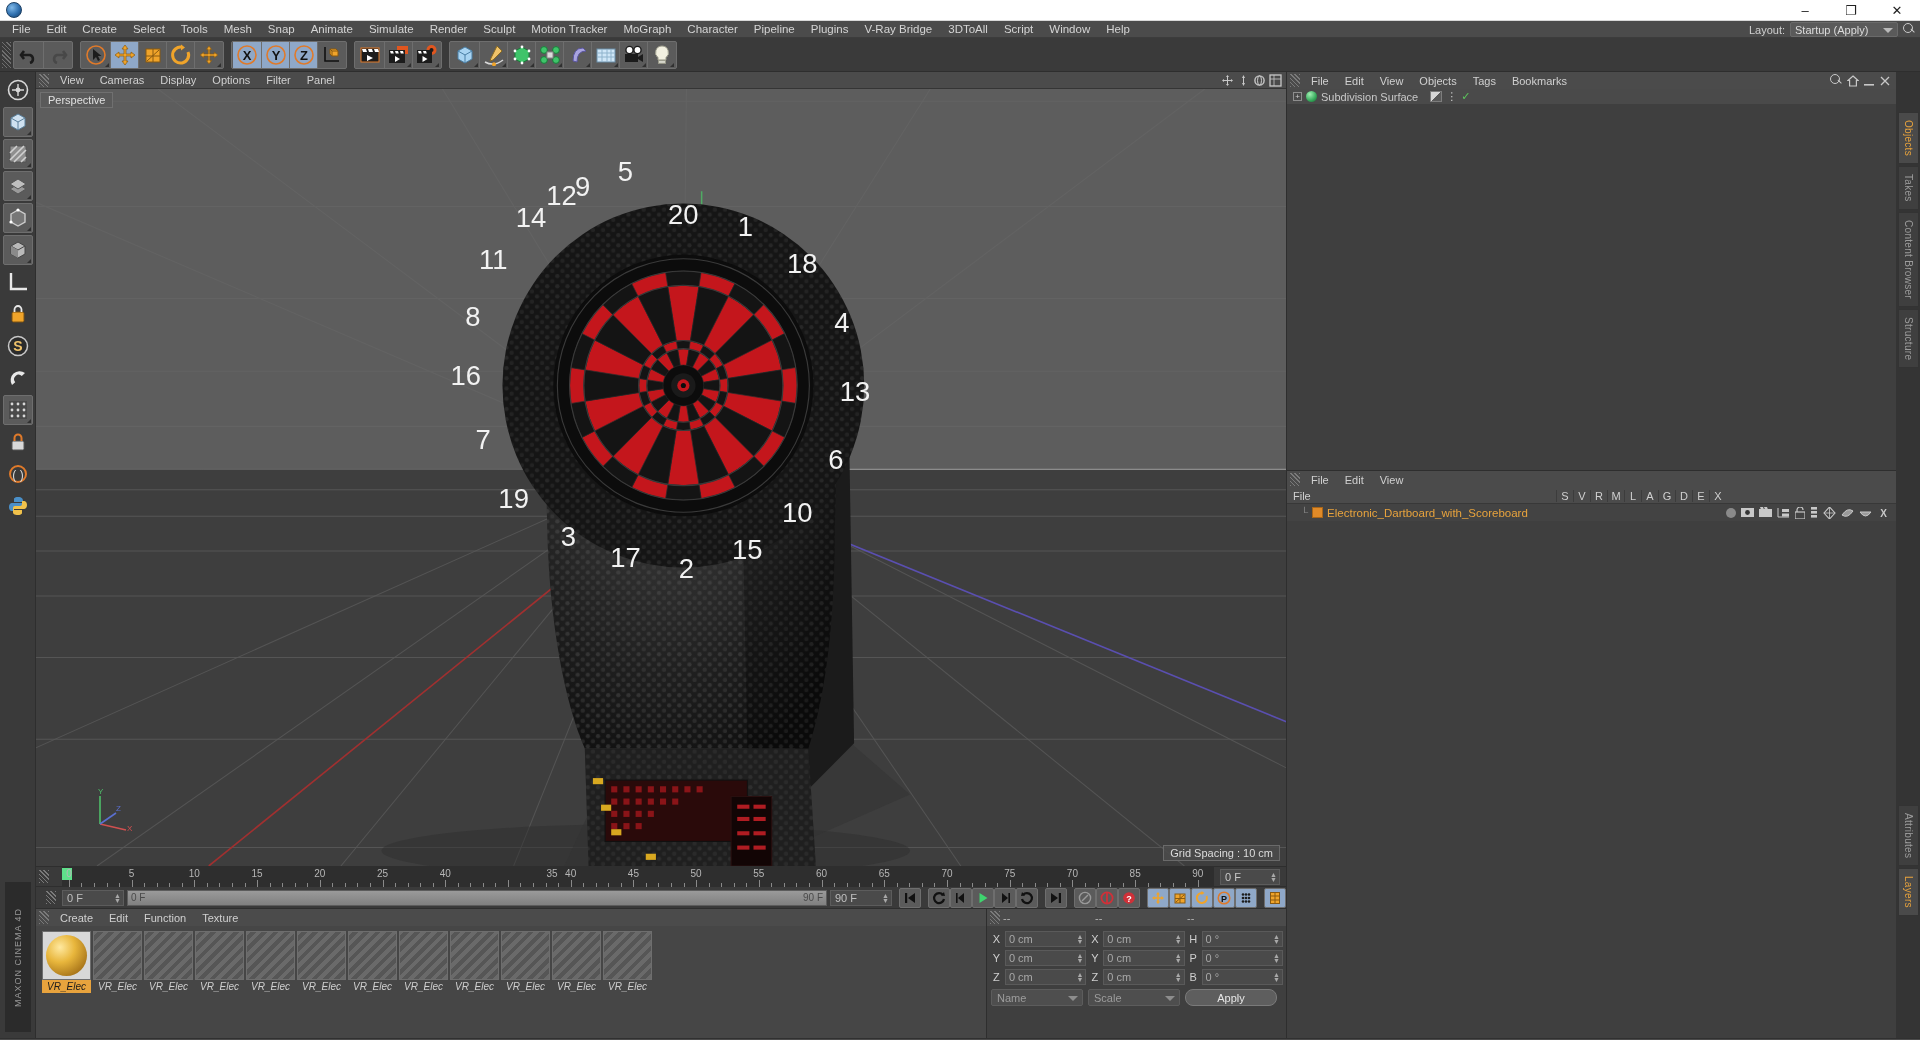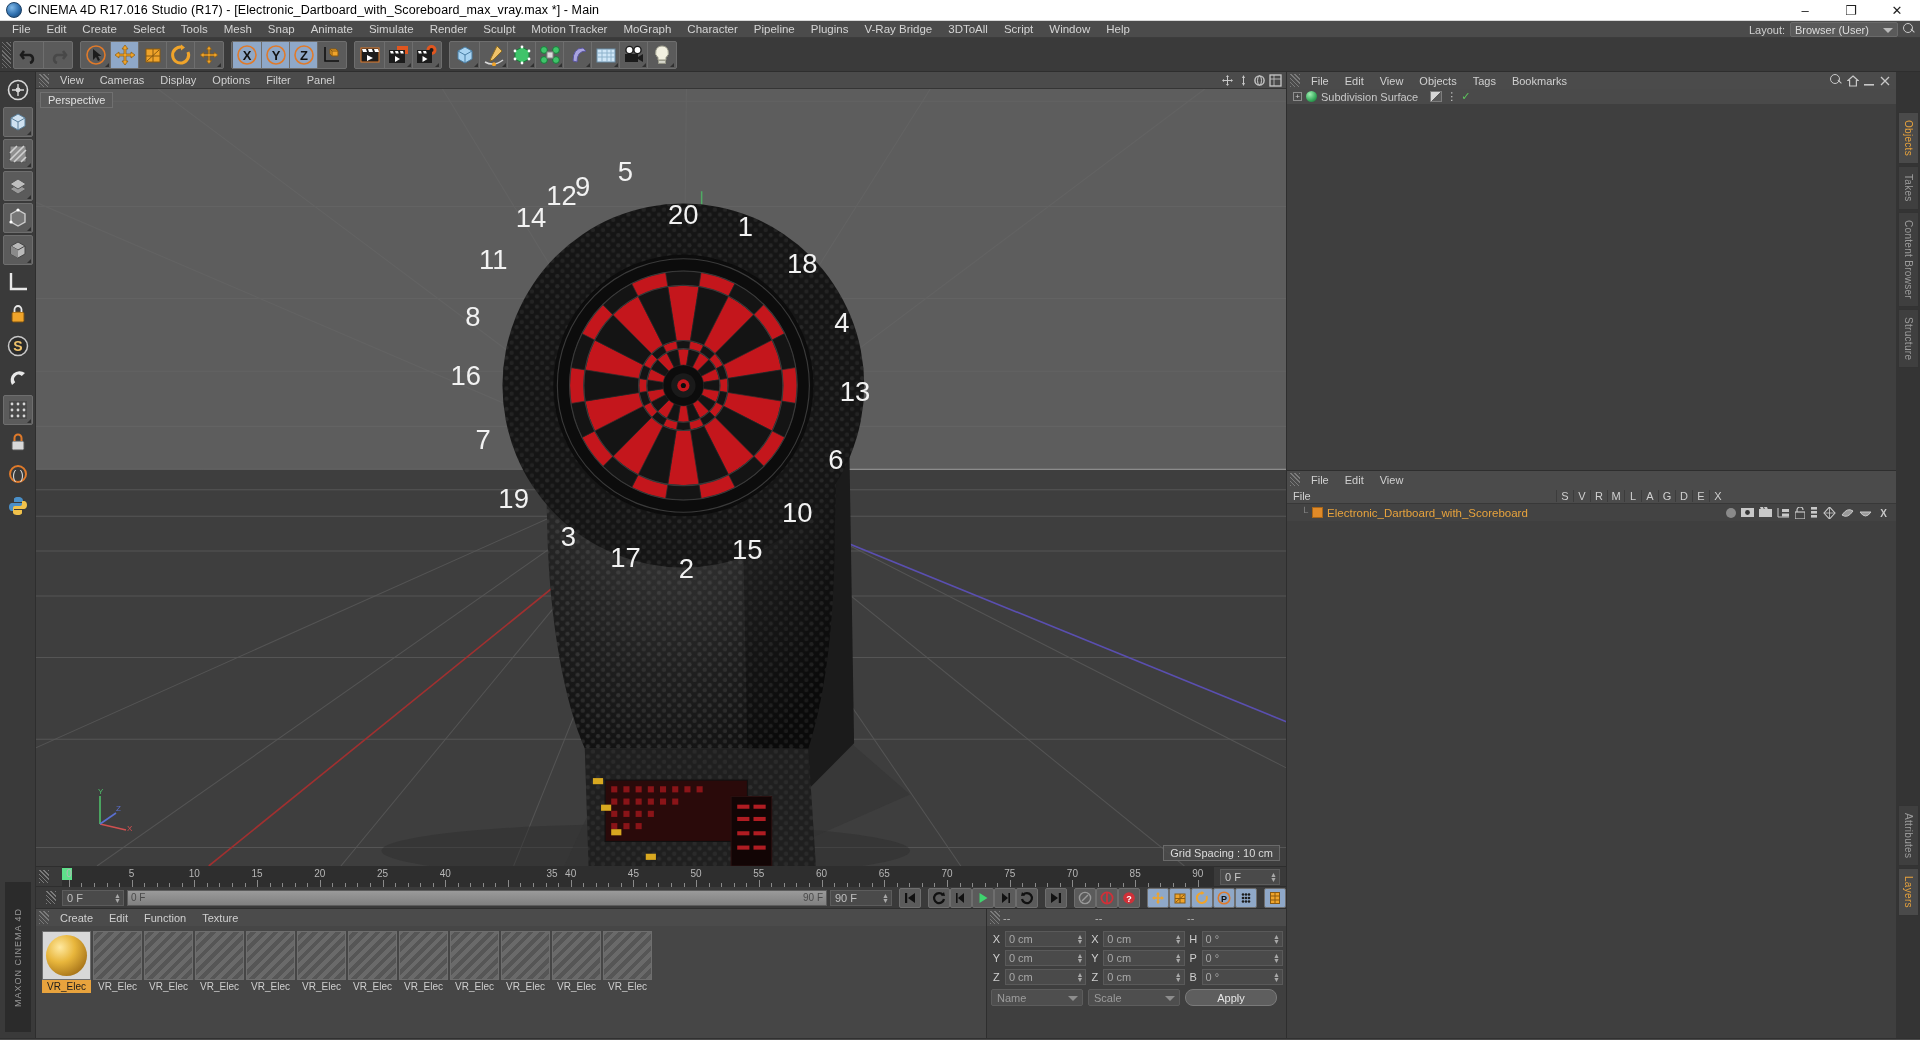--- a/index.html
+++ b/index.html
@@ -117,21 +117,21 @@
   .pbtn.act { background:#8fa8c8; }
 
   
   #bottom { height:130px; display:flex; background:#3a3a3a; border-top:1px solid #2e2e2e;}
   #matpanel { flex:1 1 auto; display:flex; flex-direction:column; min-width:0;}
   #matmenu { height:17px; background:#4b4b4b; display:flex; align-items:center;
      padding-left:3px;}
   #matmenu .mi { font-size:11px; padding:0 8px; color:#d0d0d0; }
   #matlist { flex:1 1 auto; background:#464646; display:flex; align-items:flex-start;
      padding:5px 0 0 6px; gap:2px; overflow:hidden;}
-  .mat { width:49px; }
+  .mat { width:49px;font-style:italic; }
   .mat .sw { width:49px;height:49px; border:1px solid #6e6e6e;
      background:repeating-linear-gradient(-45deg,#6a6a6a 0 4px,#565656 4px 8px);}
   .mat.sel .sw { background:#d8d8d8; display:flex; align-items:center; justify-content:center;}
   .mat .ball { width:41px;height:41px;border-radius:50%;
      background:radial-gradient(circle at 34% 30%, #ffe9a0 0%, #e8b63c 38%, #a8751a 78%, #6a4710 100%);}
   .mat .nm { font-size:10px; color:#cfcfcf; text-align:center; line-height:13px;
      white-space:nowrap; overflow:hidden;}
   .mat.sel .nm { background:#e8a33d; color:#1c1c1c; }
 
   #coordpanel { width:300px; border-left:1px solid #2e2e2e; display:flex; flex-direction:column;}
@@ -180,21 +180,20 @@
   .orangesq { width:11px;height:11px;background:#e08a28;border:1px solid #a86518;}
   #attrbody { flex:1 1 auto; background:#3f3f3f;}
   #statusbar { height:18px; background:#4b4b4b; display:flex; align-items:center;
     padding-left:4px; font-size:11.5px; color:#d8d8d8; border-top:1px solid #303030;}
 </style>
 </head>
 <body>
 
 <div id="titlebar">
   <div class="tb-icon"></div>
-  <div class="tb-text">CINEMA 4D R17.016 Studio (R17) - [Electronic_Dartboard_with_Scoreboard_max_vray.max *] - Main</div>
   <div class="tb-spacer"></div>
   <div class="win-btn">–</div>
   <div class="win-btn">❐</div>
   <div class="win-btn close">✕</div>
 </div>
 
 <div id="menubar">
   <div class="mi">File</div>
   <div class="mi">Edit</div>
   <div class="mi">Create</div>
@@ -212,21 +211,21 @@
   <div class="mi">Pipeline</div>
   <div class="mi">Plugins</div>
   <div class="mi">V-Ray Bridge</div>
   <div class="mi">3DToAll</div>
   <div class="mi">Script</div>
   <div class="mi">Window</div>
   <div class="mi">Help</div>
   <div id="layoutwrap">
     <div class="lbl">Layout:</div>
     <div id="layoutsel">
-      <span>Browser (User)</span>
+      <span>Startup (Apply)</span>
       <span class="arw"></span>
     </div>
     <div class="magnify"></div>
   </div>
 </div>
 
 <div id="toolbar">
   <div class="grip"></div>
 
   <div class="tgrp">

